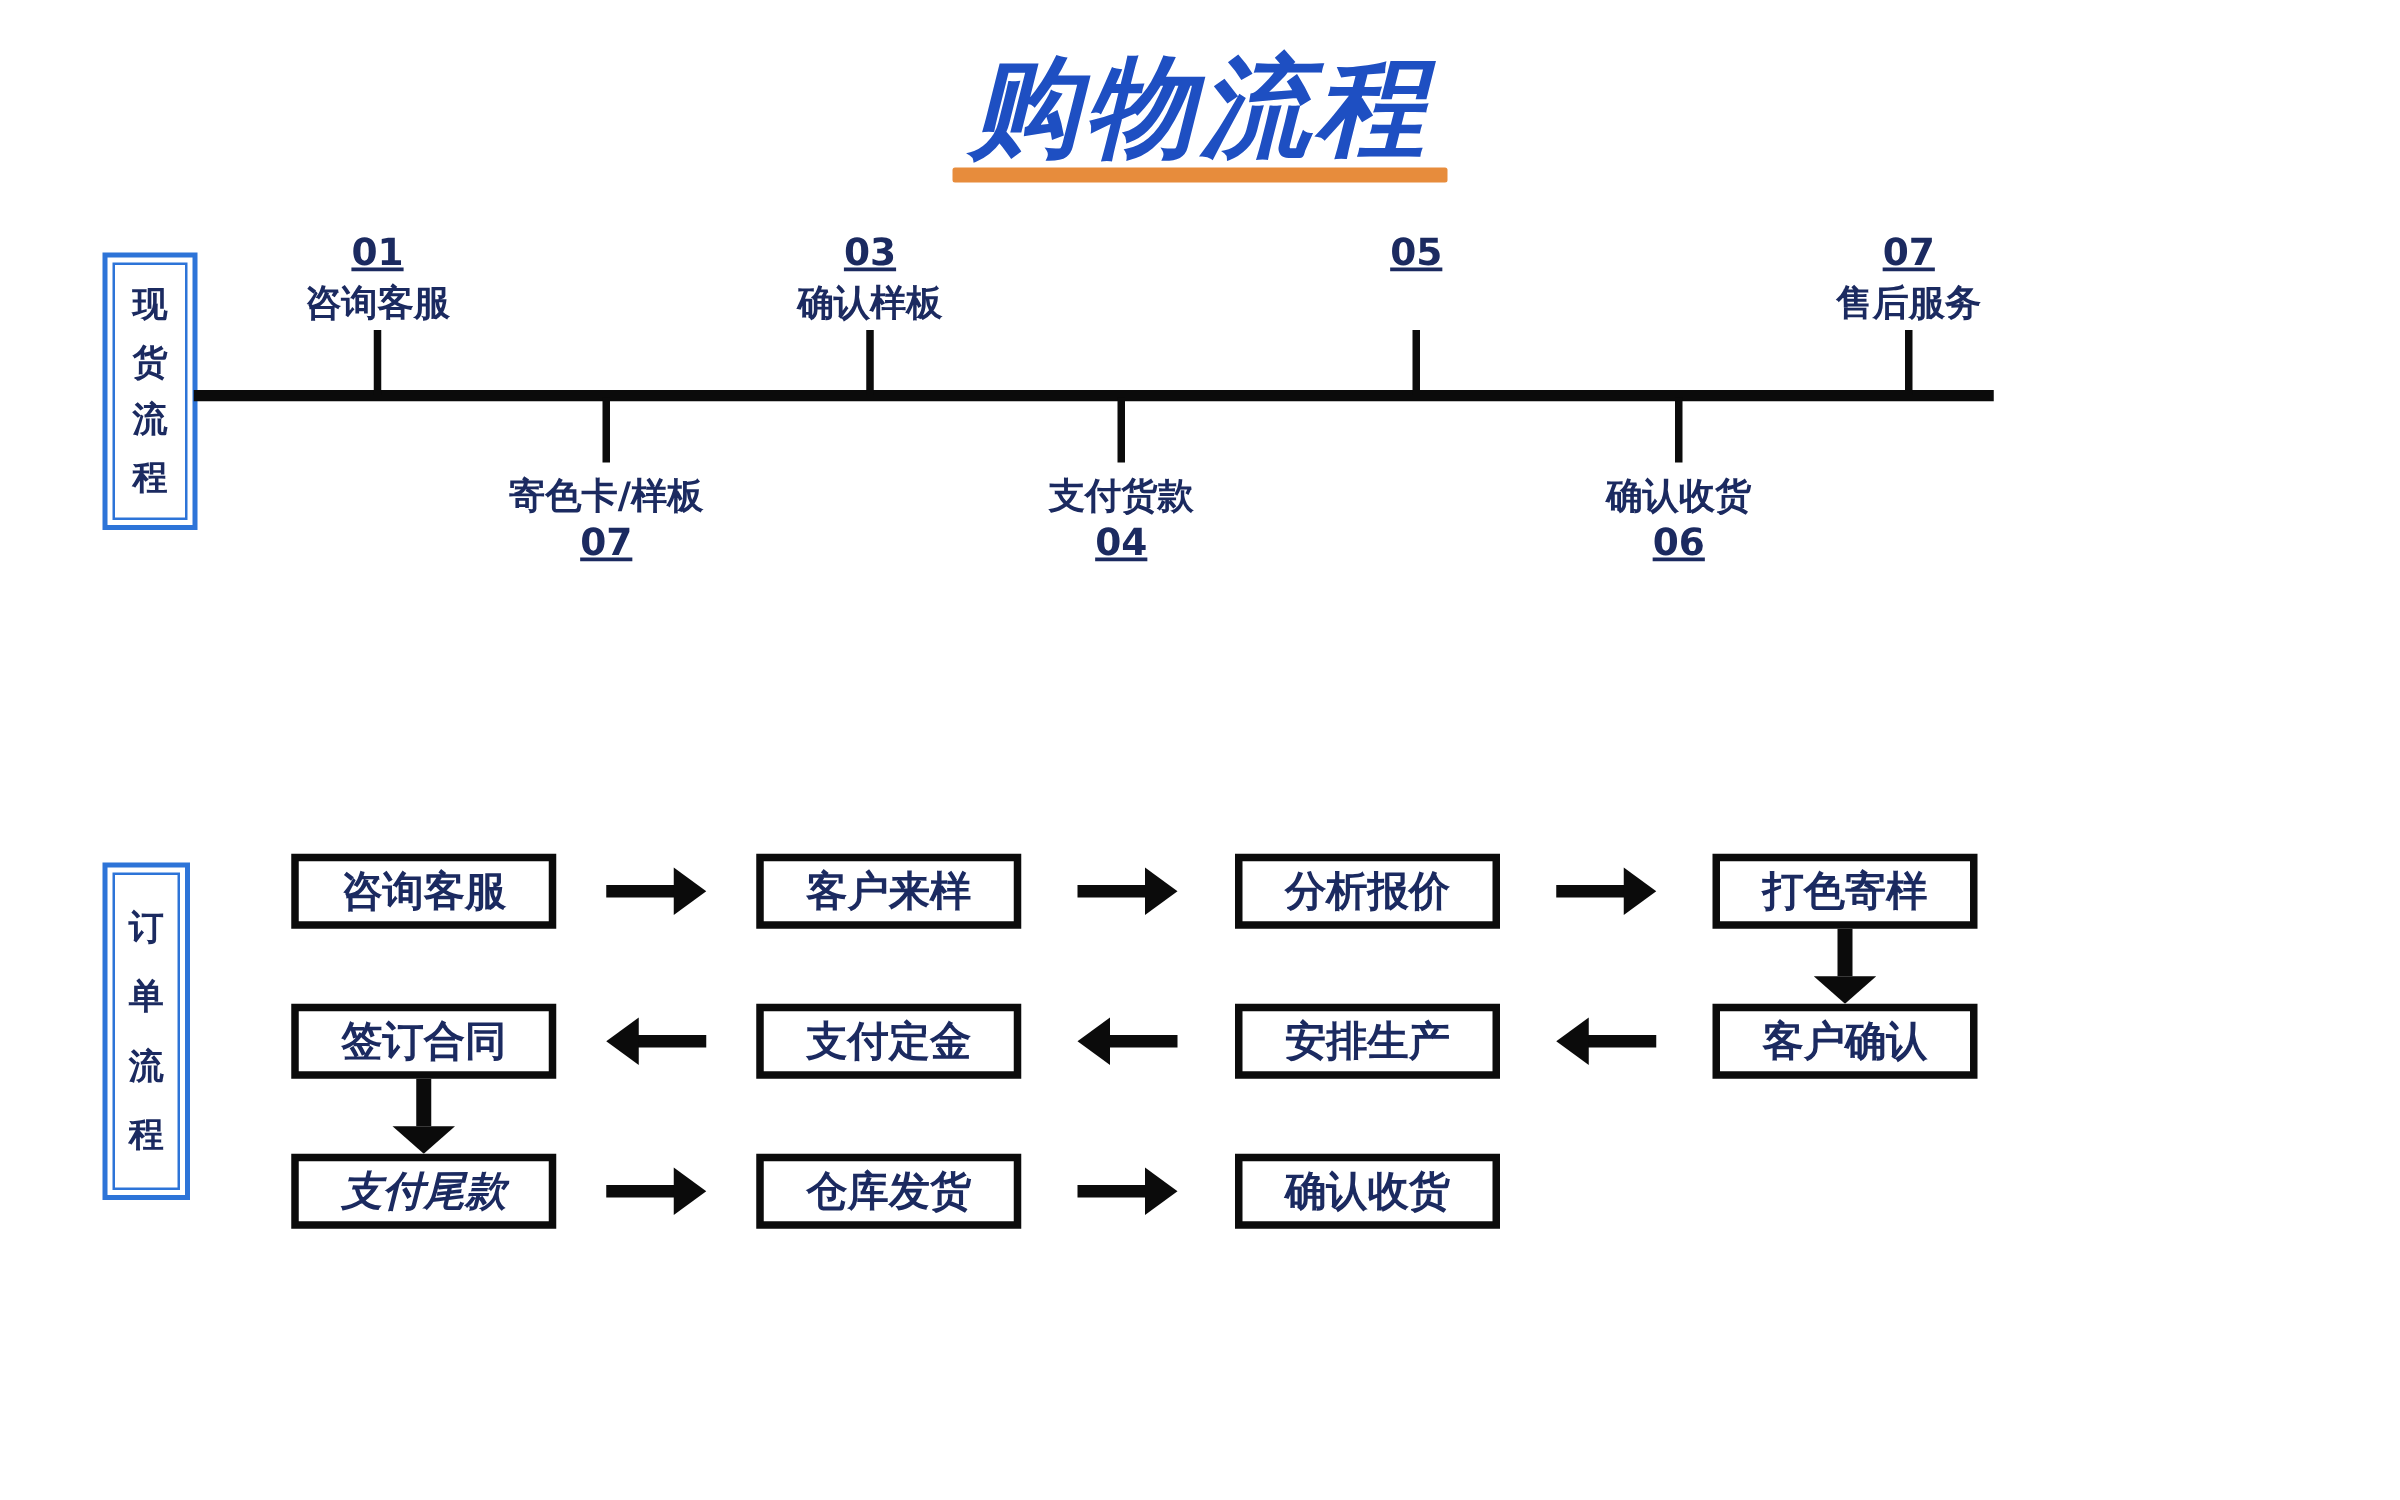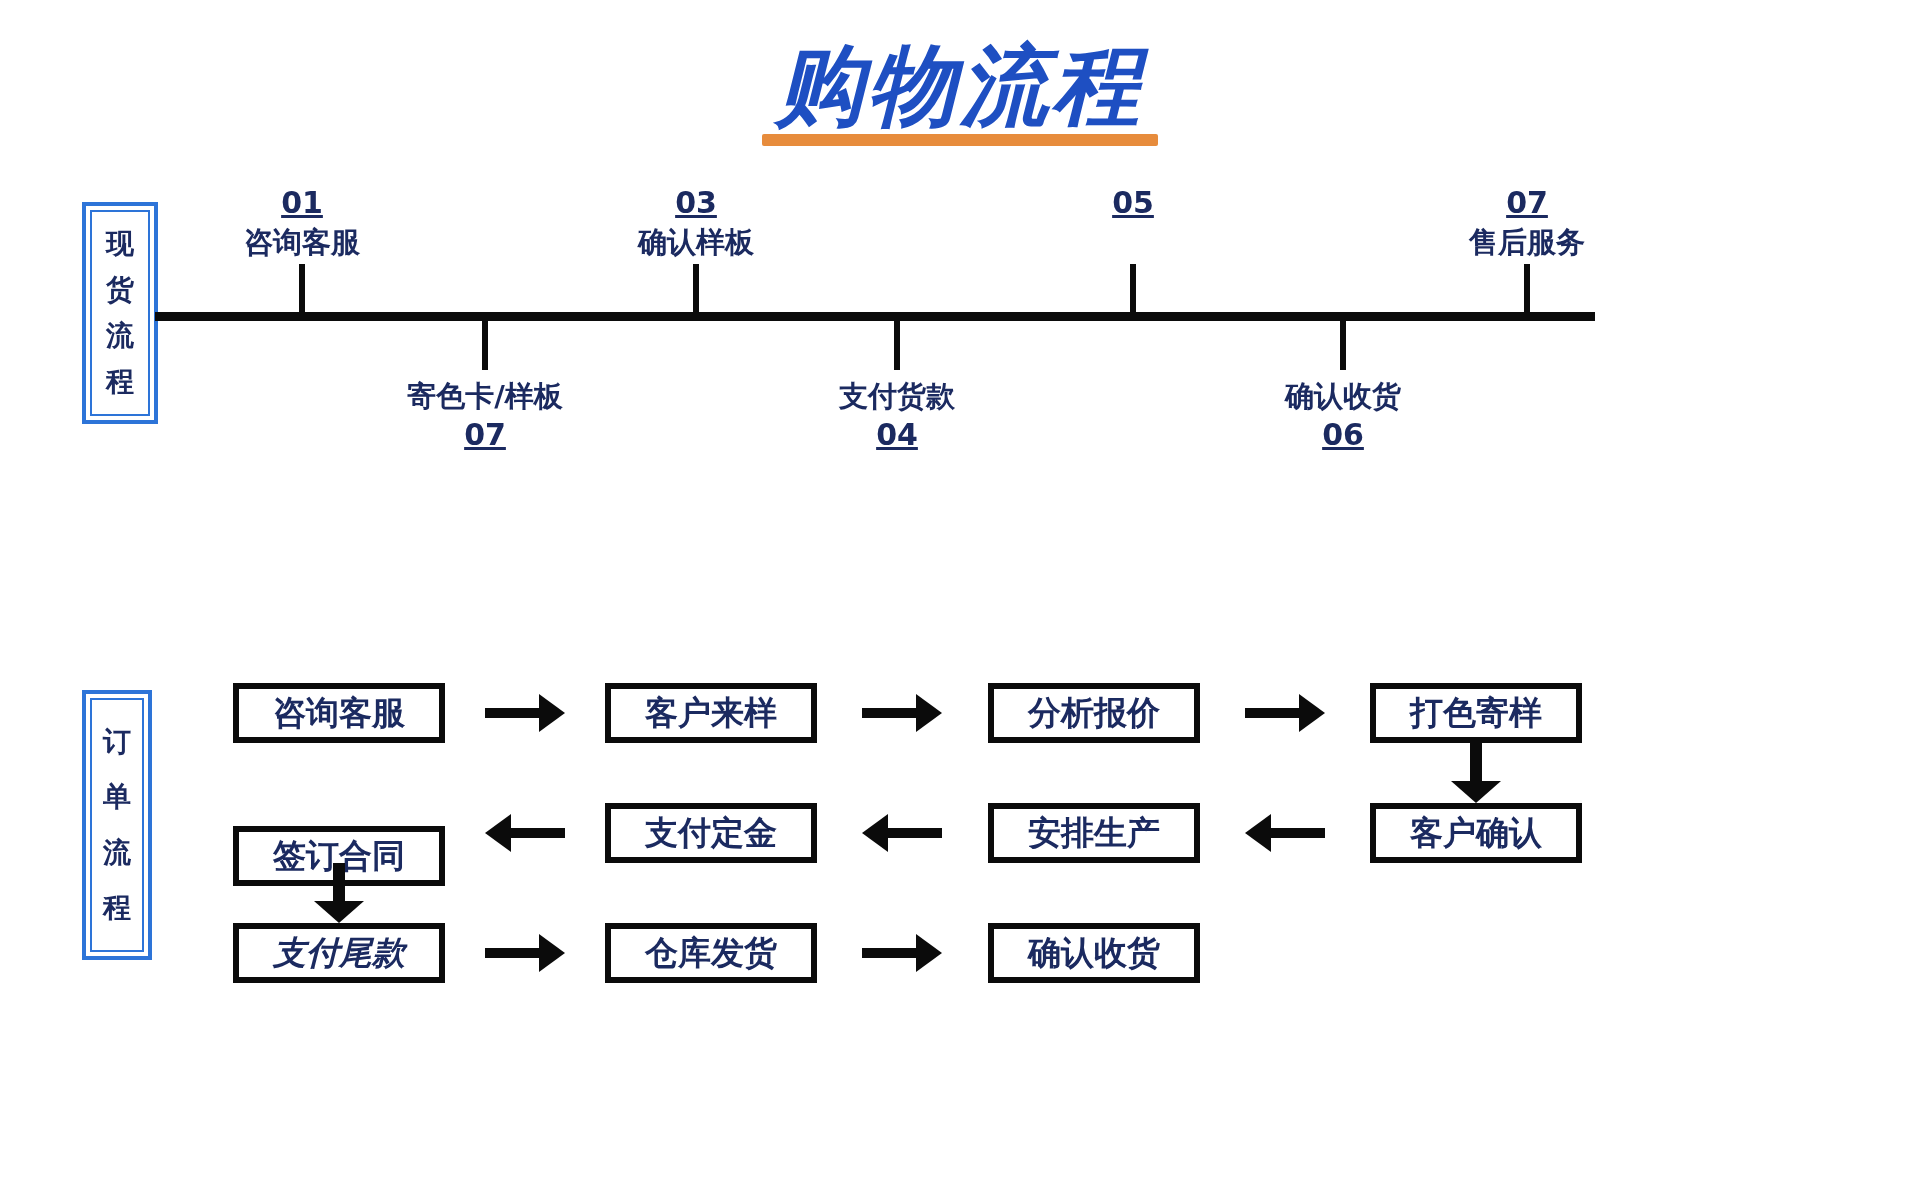--- a/index.html
+++ b/index.html
@@ -125,21 +125,21 @@
   <div class="fbox" style="left:233px;top:683px;">咨询客服</div>
   <div class="fbox" style="left:605px;top:683px;">客户来样</div>
   <div class="fbox" style="left:988px;top:683px;">分析报价</div>
   <div class="fbox" style="left:1370px;top:683px;">打色寄样</div>
   <div class="arr-r" style="left:485px;top:694px;"></div>
   <div class="arr-r" style="left:862px;top:694px;"></div>
   <div class="arr-r" style="left:1245px;top:694px;"></div>
 
   <div class="arr-d" style="left:1451px;top:743px;"></div>
 
-  <div class="fbox" style="left:233px;top:803px;margin-top:23px;">签订合同</div>
+  <div class="fbox" style="left:233px;top:803px;">签订合同</div>
   <div class="fbox" style="left:605px;top:803px;font-family:Liberation Mono, monospace;">支付定金</div>
   <div class="fbox" style="left:988px;top:803px;font-family:Liberation Mono, monospace;">安排生产</div>
   <div class="fbox" style="left:1370px;top:803px;">客户确认</div>
   <div class="arr-l" style="left:485px;top:814px;"></div>
   <div class="arr-l" style="left:862px;top:814px;"></div>
   <div class="arr-l" style="left:1245px;top:814px;"></div>
 
   <div class="arr-d" style="left:314px;top:863px;"></div>
 
   <div class="fbox" style="left:233px;top:923px;font-style:italic;">支付尾款</div>

